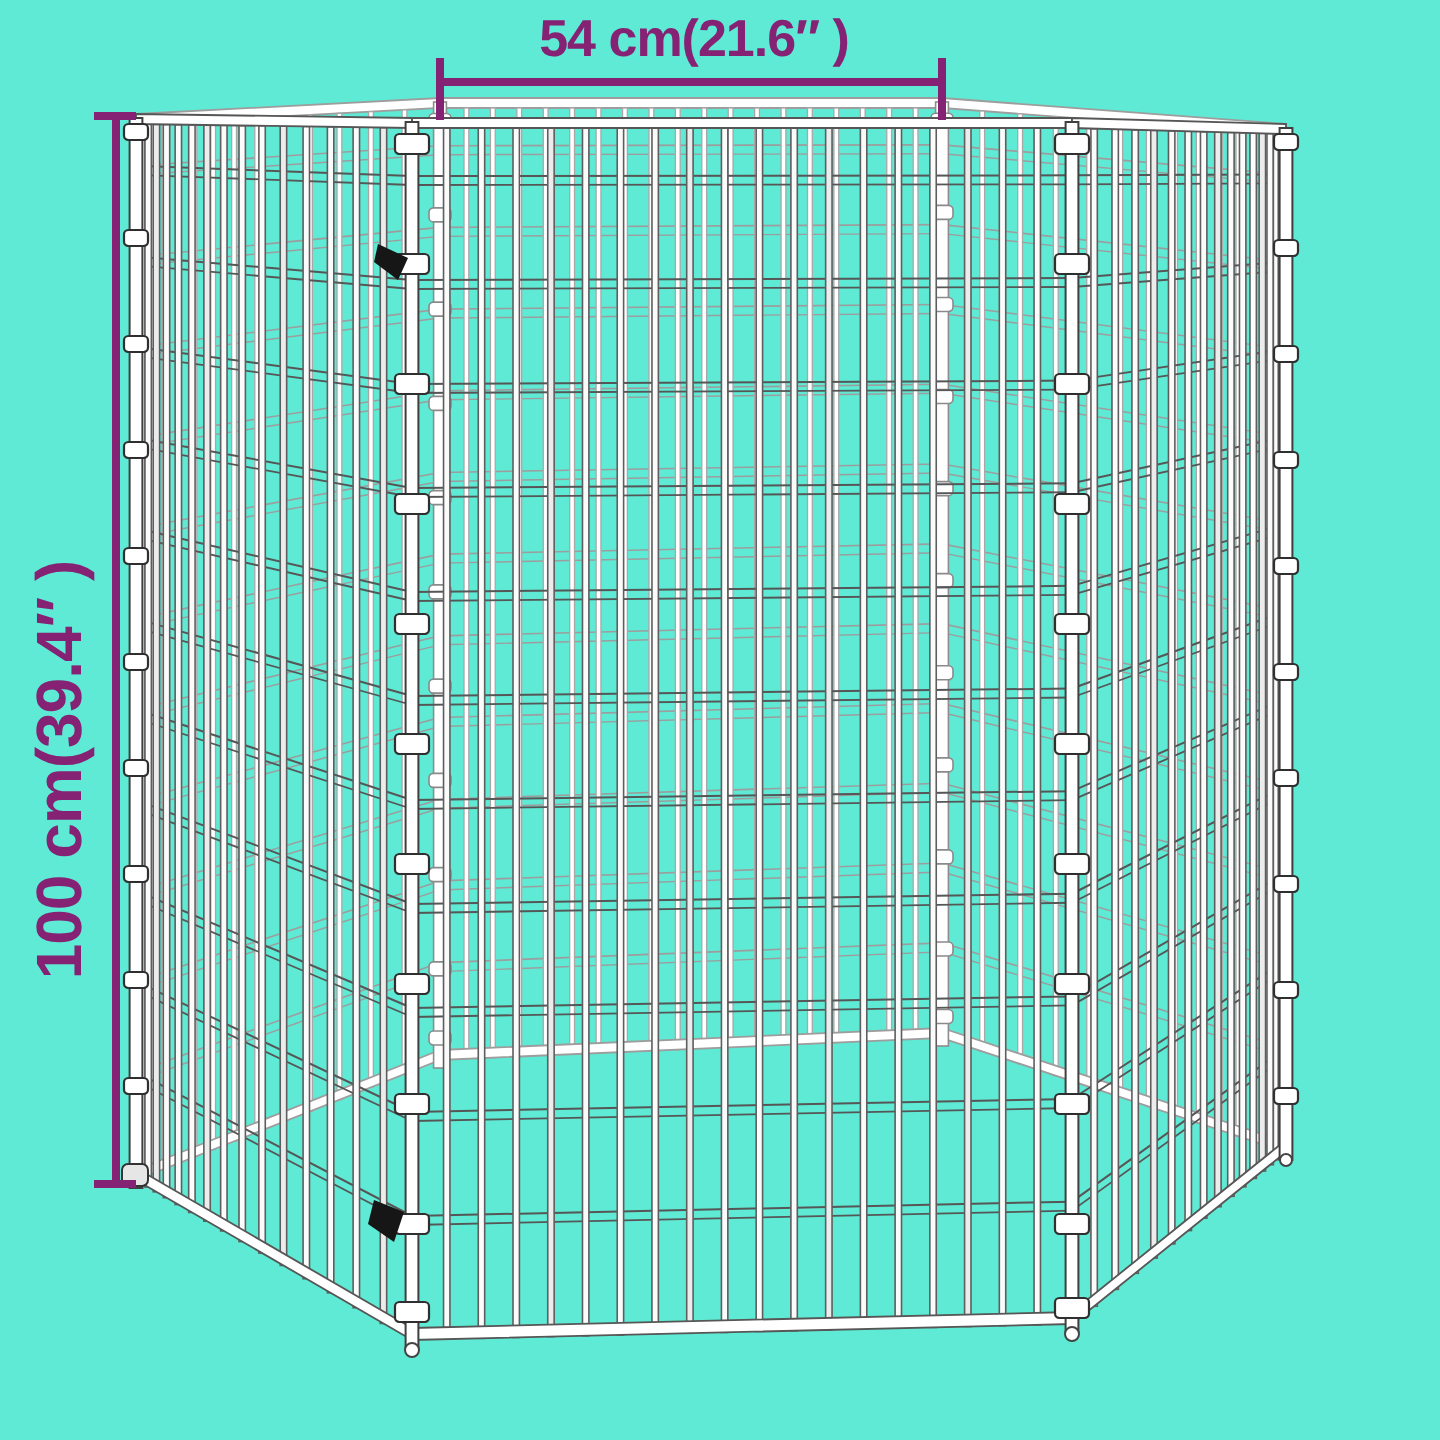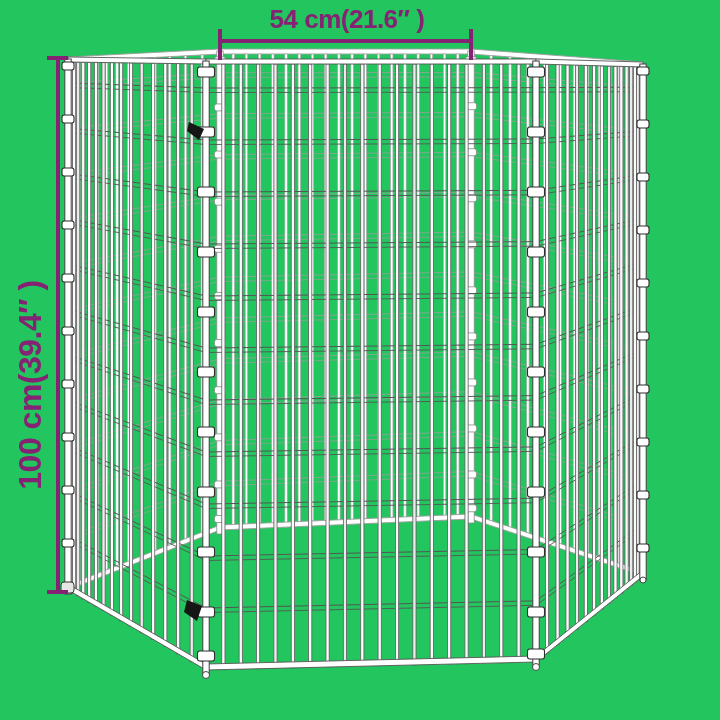--- a/index.html
+++ b/index.html
@@ -1,17 +1,17 @@
 <!DOCTYPE html>
 <html style="--dim-color: #862273;"><head>
 <meta charset="utf-8">
 <style>
   html,body{margin:0;padding:0;background:#ffffff;}
   .stage{
-    position:relative;width:720px;height:720px;background:#22c55e;overflow:hidden;
+    position:relative;width:720px;height:720px;background:#5eead4;overflow:hidden;
     font-family:"Liberation Sans",sans-serif;
   }
   .stage svg{position:absolute;left:0;top:0;}
   .dim-el{position:absolute;background:var(--dim-color,#862273);}
   .dim-label{
     position:absolute;color:var(--dim-color,#862273);font-weight:700;
     white-space:nowrap;letter-spacing:-0.5px;
   }
   #width-label{left:347px;top:4px;transform:translateX(-50%);font-size:26px;}
   #height-label{left:30px;top:385px;transform:translate(-50%,-50%) rotate(-90deg);font-size:32px;}

